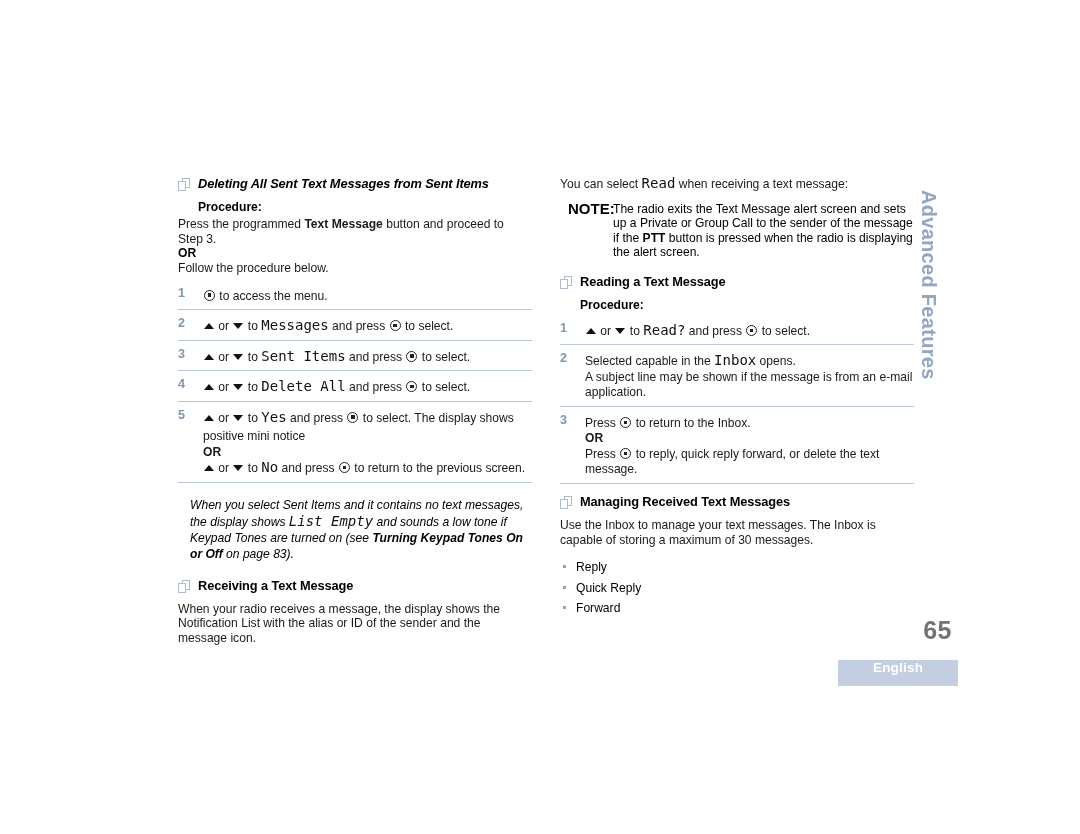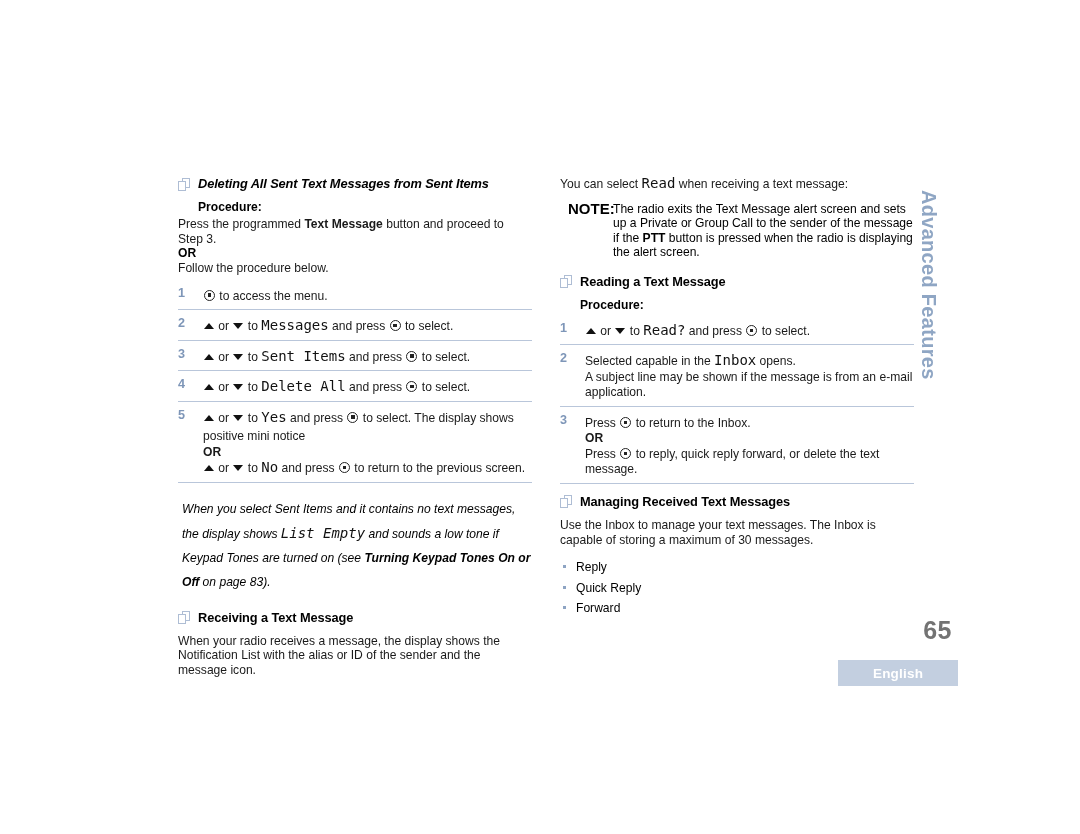--- a/index.html
+++ b/index.html
@@ -26,21 +26,21 @@
     position: absolute;
     top: 176px;
     width: 354px;
   }
   .col-left  { left: 178px; }
   .col-right { left: 560px; }
 
   
   .sec-head {
     display: flex;
-    align-items: center;
+    align-items: flex-end;
     margin: 0 0 9px 0;
     font-size: 12.6px;
     line-height: 15px;
   }
   .sec-head .htext {
     font-weight: bold;
     font-size: 12.8px;
     letter-spacing: -0.1px;
   }
   .sec-head.italic .htext { font-style: italic; }
@@ -152,22 +152,22 @@
     border-right: 5px solid transparent;
     margin: 0 1px;
   }
   .g-up { border-bottom: 6px solid #111; vertical-align: 1px; }
   .g-dn { border-top: 6px solid #111; vertical-align: 1px; }
 
   
   .note-it {
     font-style: italic;
     font-size: 12.1px;
-    line-height: 24px;
-    margin: 14px 0 16px 4px;
+    line-height: 16px;
+    margin: 14px 0 16px 12px;
   }
   .note-it .b { font-weight: bold; font-style: italic; }
 
   
   .noteblk {
     position: relative;
     margin: 8px 0 14px 0;
     padding-left: 53px;
     font-size: 12.1px;
     line-height: 14.6px;
@@ -228,21 +228,20 @@
     letter-spacing: 0.5px;
   }
   .langbar {
     position: absolute;
     left: 838px;
     top: 660px;
     width: 120px;
     height: 26px;
     background: #c3cfe0;
     display: flex;
-    align-items: center;
     justify-content: center;
   }
   .langbar span {
     color: #ffffff;
     font-size: 13.5px;
     font-weight: bold;
     letter-spacing: 0.2px;
   }
 </style>
 </head>

